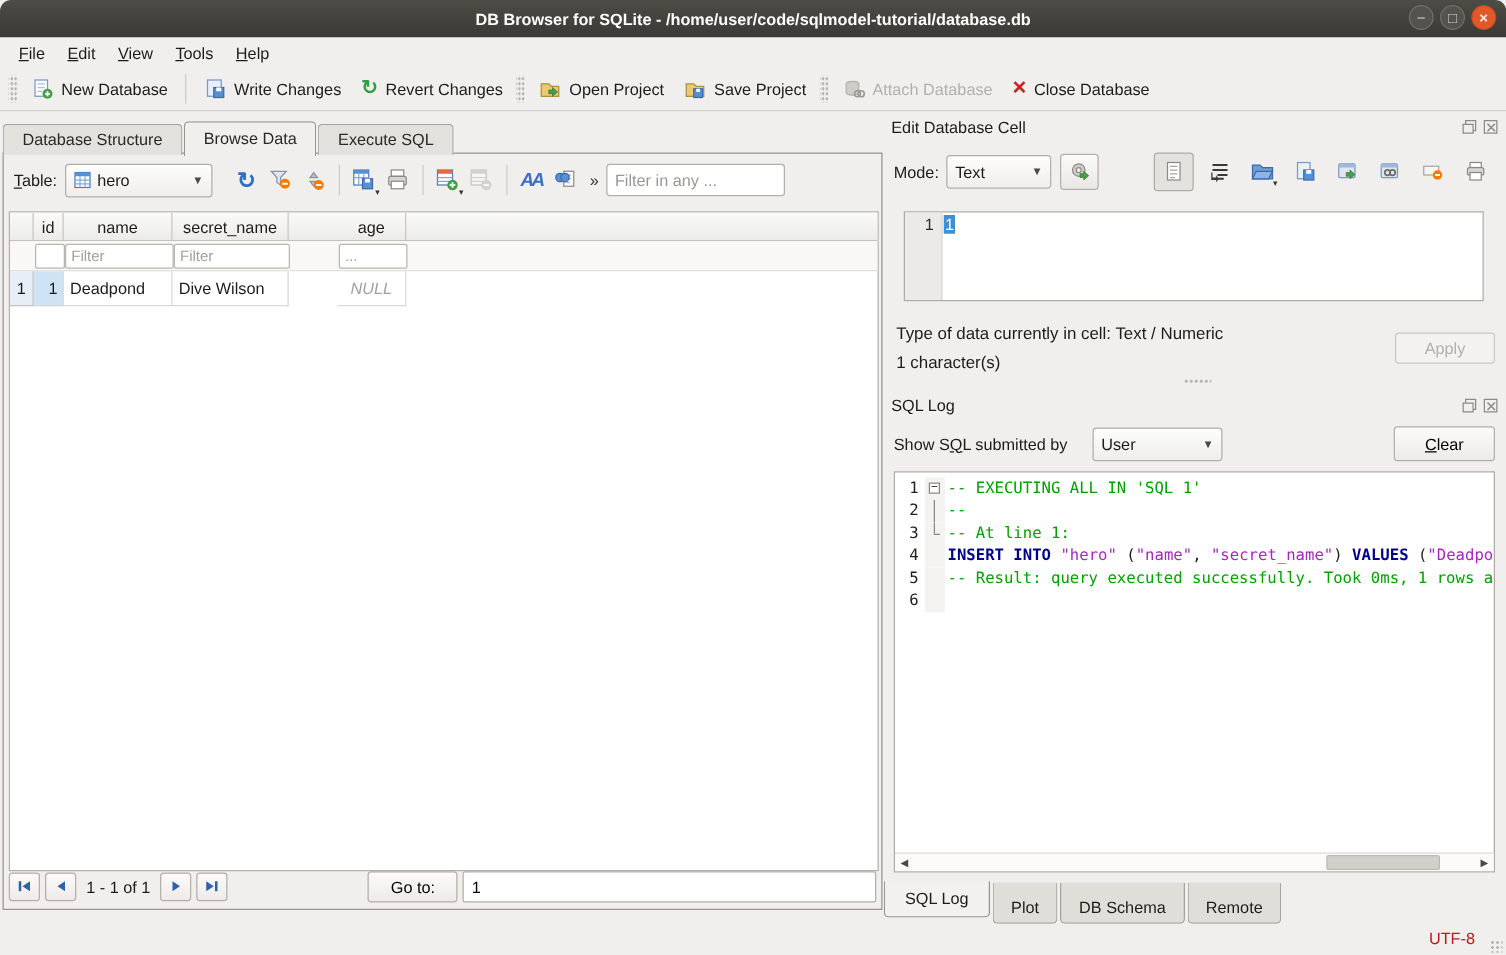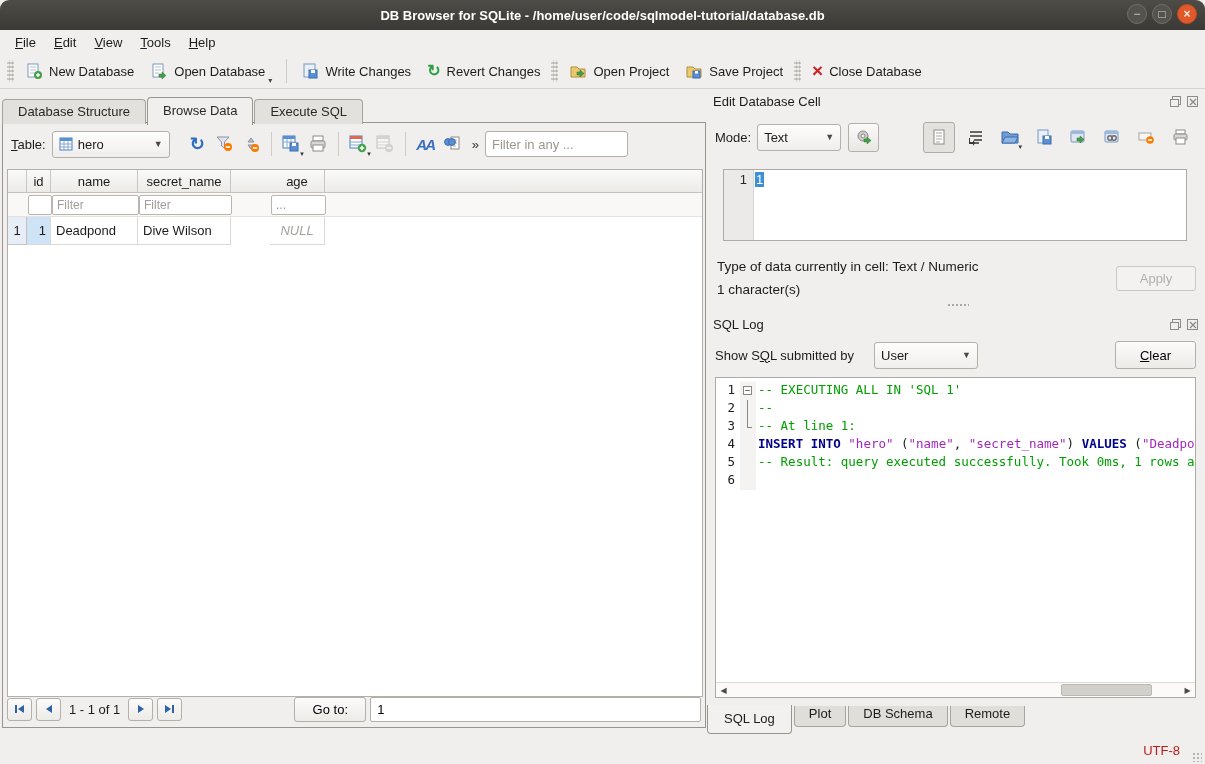--- a/index.html
+++ b/index.html
@@ -138,21 +138,21 @@
   .seg-keyword { color:#00008b; font-weight:bold; }
   .seg-string { color:#a428bc; }
   .seg-plain { color:#1d1c1a; }
 
   .hscroll { position:absolute; left:0; right:0; bottom:0; height:15px; background:#fbfaf9; border-top:1px solid #dddbd7; }
   .hs-arrow { position:absolute; top:0; width:15px; height:14px; display:flex; align-items:center; justify-content:center;
     color:#4a4945; font-size:8px; }
   .hs-thumb { position:absolute; left:72%; top:1px; width:19%; height:12px; background:#d2d0cb; border:1px solid #bcb9b4; border-radius:2px; }
 
   .btabs { position:absolute; left:0; top:617px; display:flex; align-items:flex-start; }
-  .btab { padding:0 14px 5px; background:#e0ded9; border:1px solid #a8a5a0; border-top:none;
+  .btab { padding:12px 14px 5px; background:#e0ded9; border:1px solid #a8a5a0; border-top:none;
     border-radius:0 0 4px 4px; margin-right:2px; }
   .btab.active { background:#f2f1ef; border-color:#98958f; padding:6px 16px 7px; margin-top:-1px; }
 
   .statusenc { position:absolute; right:25px; bottom:-2px; top:auto; color:#b91c1c; font-size:13px; }
   .sizegrip { position:absolute; right:3px; bottom:2px; width:10px; height:10px;
     background-image:radial-gradient(#b6b3ae 1px, transparent 1.2px); background-size:4px 4px; }
 </style>
 </head>
 <body>
 
@@ -179,30 +179,20 @@
   <div class="tbtn">
     <svg class="ic" width="18" height="18">
       <rect x="3" y="2" width="10" height="13" fill="#fff" stroke="#7a98c2"></rect>
       <path d="M5 5h6M5 8h6M5 11h4" stroke="#aebfd6" stroke-width="1"></path>
       <circle cx="13" cy="13" r="4" fill="#43a047"></circle>
         <path d="M13 11v4M11 13h4" stroke="#fff" stroke-width="1.4"></path>
     </svg>
     <span>New Database</span>
   </div>
 
-  <div class="tbtn">
-    <svg class="ic" width="18" height="18">
-      <rect x="3" y="2" width="10" height="13" fill="#fff" stroke="#7a98c2"></rect>
-      <path d="M5 5h6M5 8h6M5 11h4" stroke="#aebfd6" stroke-width="1"></path>
-      <path d="M9 13h4l-2-3 4 0-2 3 2 3h-4z" fill="none"></path>
-      <path d="M9 12h3v-2l4 3.5-4 3.5v-2H9z" fill="#43a047" stroke="#2e7031" stroke-width="0.5"></path>
-    </svg>
-    <span>Open Database</span>
-    <span class="caret">▾</span>
-  </div>
 
   <div class="tsep"></div>
 
   <div class="tbtn">
     <svg class="ic" width="18" height="18">
       <rect x="3" y="2" width="11" height="13" fill="#e9f0fa" stroke="#7a98c2"></rect>
       <rect x="8" y="8" width="8" height="8" fill="#5b8fd4" stroke="#3a6cab"></rect>
       <rect x="10" y="8" width="4" height="3" fill="#fff"></rect>
     </svg>
     <span>Write Changes</span>
@@ -227,20 +217,29 @@
     <svg class="ic" width="18" height="18">
       <path d="M2 5h6l2 2h6v8H2z" fill="#ecc96f" stroke="#b08f3e"></path>
       <rect x="8" y="9" width="7" height="7" fill="#5b8fd4" stroke="#3a6cab"></rect>
       <rect x="10" y="9" width="3" height="2.5" fill="#fff"></rect>
     </svg>
     <span>Save Project</span>
   </div>
 
   <div class="grip"></div>
 
+  <div class="tbtn disabled">
+    <svg class="ic" width="18" height="18">
+      <ellipse cx="8" cy="5" rx="5" ry="2" fill="#cfcdc9" stroke="#b2b0ac"></ellipse>
+      <path d="M3 5v7c0 1.1 2.2 2 5 2s5-.9 5-2V5" fill="#cfcdc9" stroke="#b2b0ac"></path>
+      <circle cx="12" cy="13" r="2.4" fill="none" stroke="#9a9894" stroke-width="1.3"></circle>
+      <circle cx="15" cy="13" r="2.4" fill="none" stroke="#9a9894" stroke-width="1.3"></circle>
+    </svg>
+    <span>Attach Database</span>
+  </div>
 
   <div class="tbtn">
     <span class="glyph" style="color:#cc2222;font-size:19px">×</span>
     <span>Close Database</span>
   </div>
 </div>
 
 <div class="lefttabs">
   <div class="ltab">Database Structure</div>
   <div class="ltab active">Browse Data</div>

